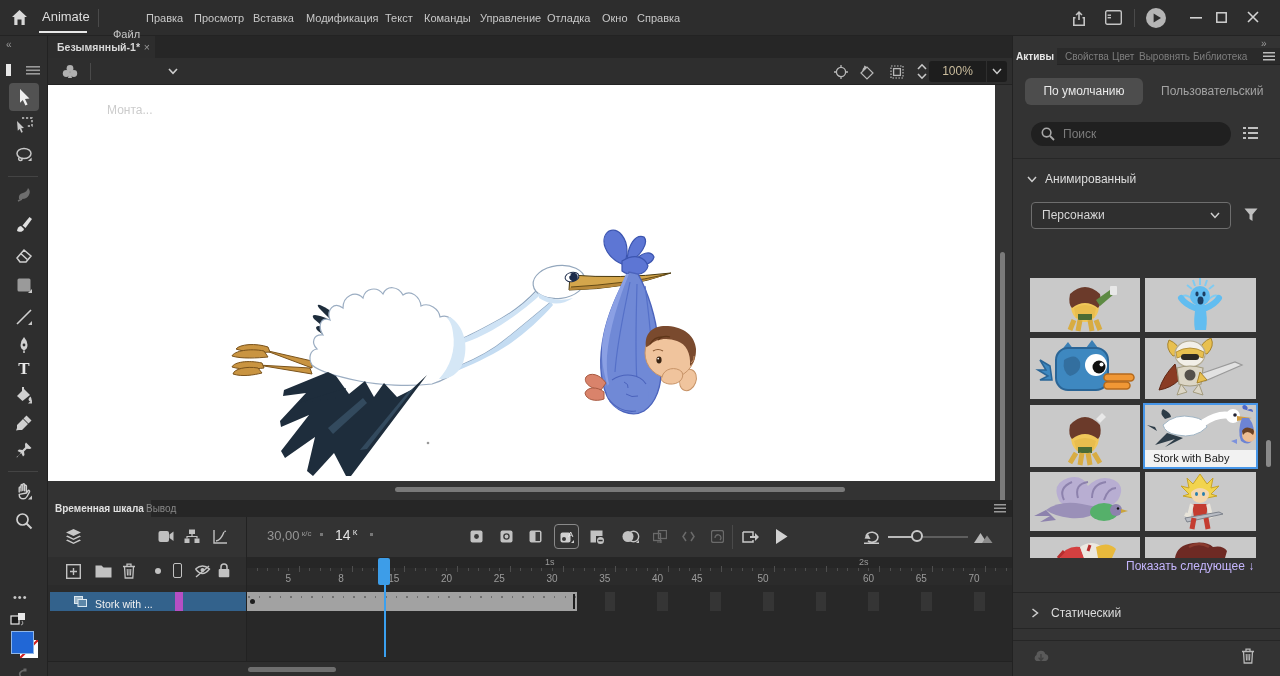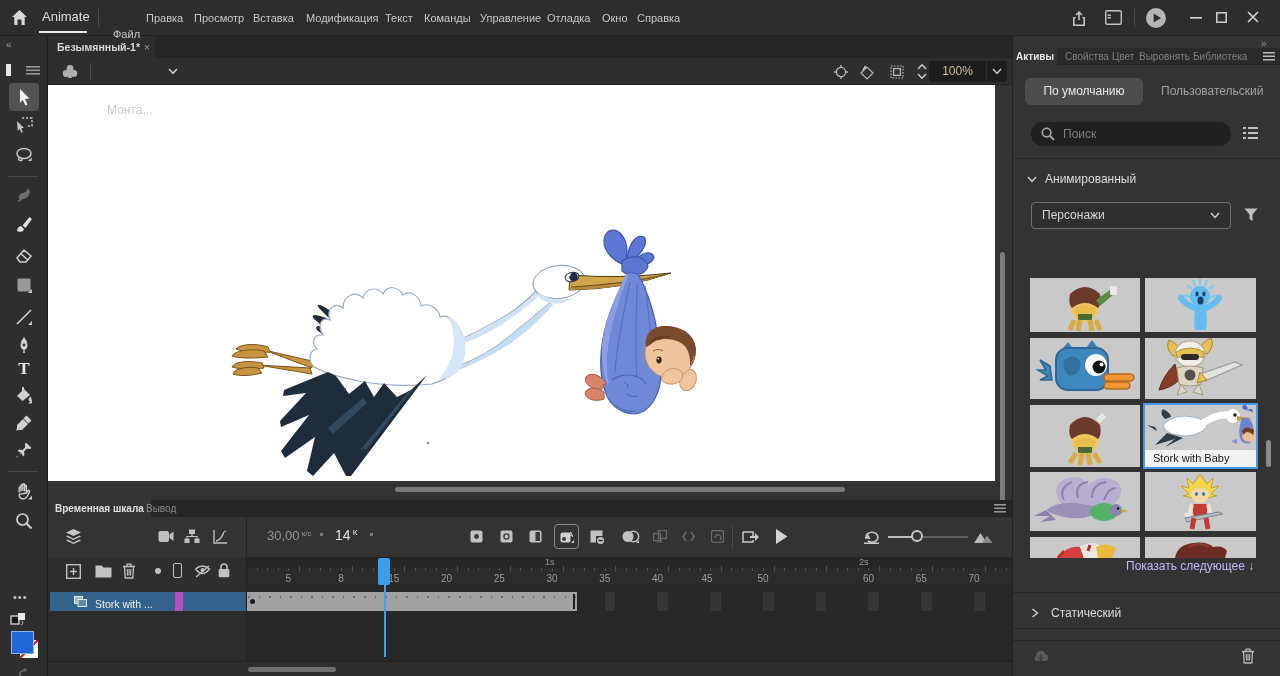--- a/index.html
+++ b/index.html
@@ -544,21 +544,21 @@
       </div>
     <div id="ruler-nums">
         <div class="abs" style="left: 32.2px; top: 16px; width: 20px; text-align: center; color: rgb(156, 156, 156); font-size: 10px;">5</div>
         <div class="abs" style="left: 84.95px; top: 16px; width: 20px; text-align: center; color: rgb(156, 156, 156); font-size: 10px;">8</div>
         <div class="abs" style="left: 137.7px; top: 16px; width: 20px; text-align: center; color: rgb(156, 156, 156); font-size: 10px;">15</div>
         <div class="abs" style="left: 190.45px; top: 16px; width: 20px; text-align: center; color: rgb(156, 156, 156); font-size: 10px;">20</div>
         <div class="abs" style="left: 243.2px; top: 16px; width: 20px; text-align: center; color: rgb(156, 156, 156); font-size: 10px;">25</div>
         <div class="abs" style="left: 295.95px; top: 16px; width: 20px; text-align: center; color: rgb(156, 156, 156); font-size: 10px;">30</div>
         <div class="abs" style="left: 348.7px; top: 16px; width: 20px; text-align: center; color: rgb(156, 156, 156); font-size: 10px;">35</div>
         <div class="abs" style="left: 401.45px; top: 16px; width: 20px; text-align: center; color: rgb(156, 156, 156); font-size: 10px;">40</div>
-        <div class="abs" style="left: 451px; top: 16px; width: 20px; text-align: center; color: rgb(156, 156, 156); font-size: 10px;">45</div>
+        <div class="abs" style="left: 441px; top: 16px; width: 20px; text-align: center; color: rgb(156, 156, 156); font-size: 10px;">45</div>
         <div class="abs" style="left: 506.95px; top: 16px; width: 20px; text-align: center; color: rgb(156, 156, 156); font-size: 10px;">50</div>
         <div class="abs" style="left: 559.7px; top: 16px; width: 20px; text-align: center; color: rgb(156, 156, 156); font-size: 10px; margin-top: 12px;">55</div>
         <div class="abs" style="left: 612.45px; top: 16px; width: 20px; text-align: center; color: rgb(156, 156, 156); font-size: 10px;">60</div>
         <div class="abs" style="left: 665.2px; top: 16px; width: 20px; text-align: center; color: rgb(156, 156, 156); font-size: 10px;">65</div>
         <div class="abs" style="left: 717.95px; top: 16px; width: 20px; text-align: center; color: rgb(156, 156, 156); font-size: 10px;">70</div>
       </div>
   </div>
   <div id="tl-layers">
     <div class="abs" style="left:2px; top:7px; width:196px; height:19px; background:#33628c;"></div>
     <svg class="abs" style="left:26px; top:11px;" width="13" height="11" viewBox="0 0 13 11">

